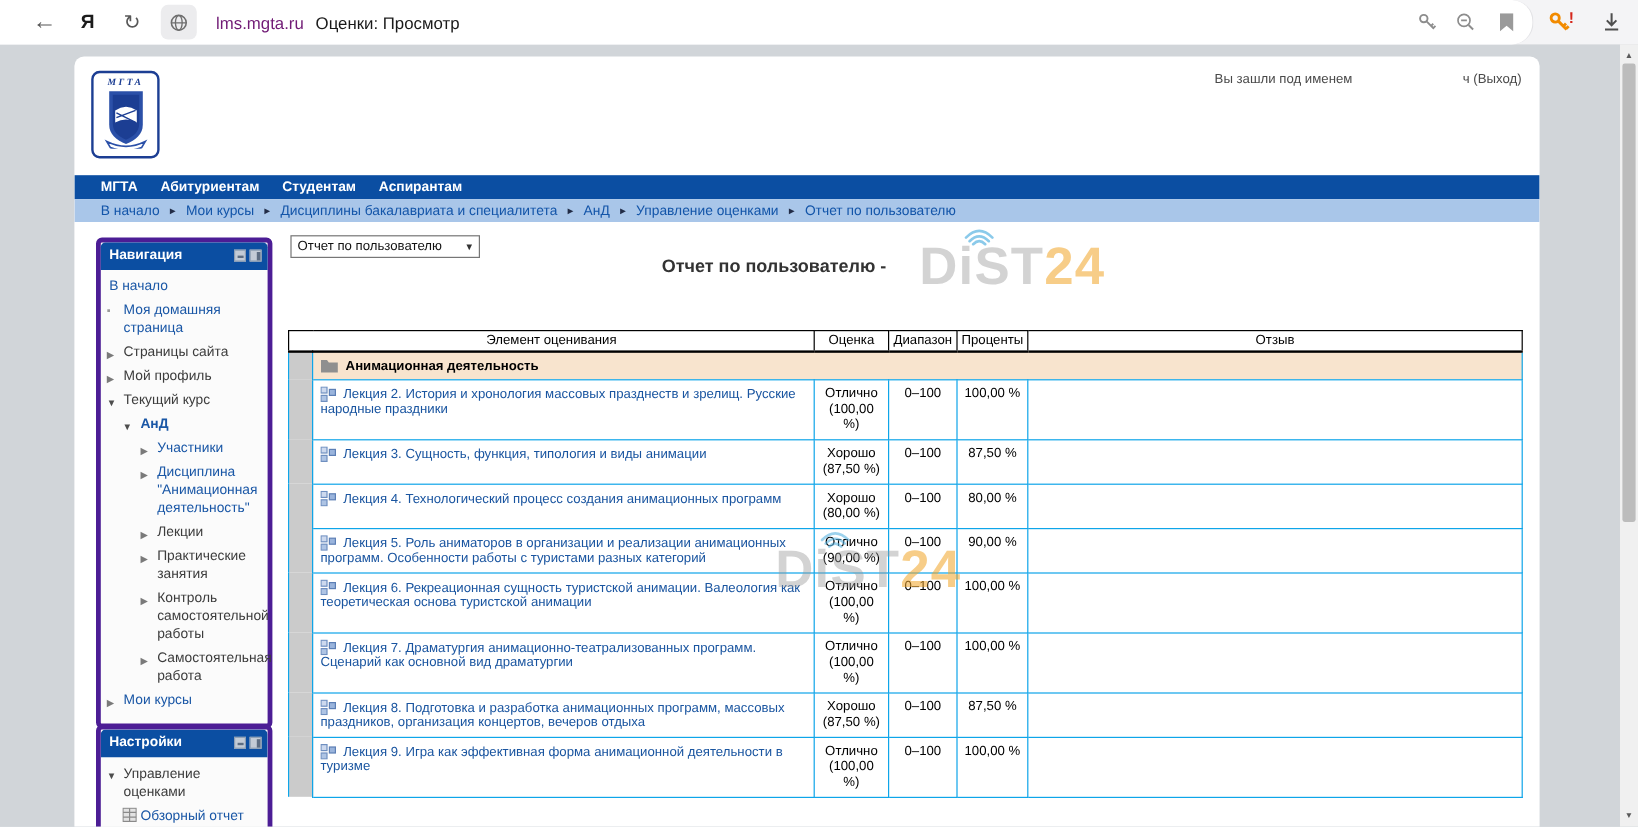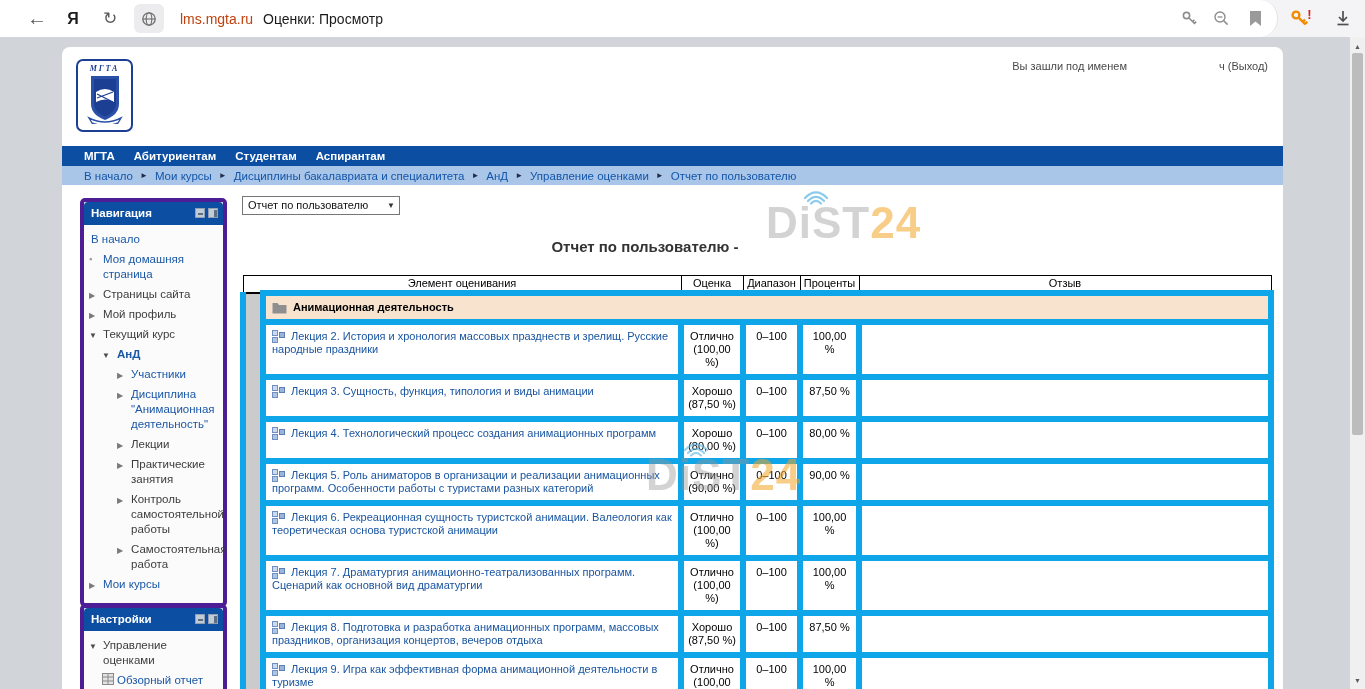--- a/index.html
+++ b/index.html
@@ -7,21 +7,21 @@
   body { font-family:"Liberation Sans", sans-serif; background:#d1d5d9; position:relative; }
 
   
   .browser-bar { position:absolute; left:0; top:0; width:1365px; height:37px; background:#f4f4f6; z-index:50; }
   .addr-white { position:absolute; left:0; top:0; width:1278px; height:37px; background:#fff; border-radius:0 18px 18px 0; border-right:1px solid #e3e3e6; }
   .bicon { position:absolute; top:0; height:37px; display:flex; align-items:center; justify-content:center; color:#585858; cursor:pointer; }
   .b-back { left:22px; width:30px; font-size:20px; }
   .b-ya { left:60px; width:26px; font-size:16px; font-weight:bold; color:#1c1c1c; }
   .b-refresh { left:96px; width:28px; font-size:17px; }
   .b-globe-box { left:134px; top:4px; width:30px; height:29px; background:#ececee; border-radius:6px; display:flex; align-items:center; justify-content:center; position:absolute; cursor:pointer; }
-  .b-url { position:absolute; left:180px; top:0; height:37px; display:flex; align-items:center; font-size:14px; color:#c2410c; cursor:text; }
+  .b-url { position:absolute; left:180px; top:0; height:37px; display:flex; align-items:center; font-size:14px; color:#701a75; cursor:text; }
   .b-title { position:absolute; left:263px; top:0; height:37px; display:flex; align-items:center; font-size:14px; color:#1a1a1a; }
   .b-key { left:1174px; width:30px; }
   .b-mag { left:1206px; width:30px; }
   .b-bm { left:1240px; width:30px; }
   .b-okey { left:1284px; width:34px; }
   .b-okey .excl { color:#d5261b; font-weight:bold; font-size:13px; margin-left:-2px; margin-top:-8px; }
   .b-dl { left:1328px; width:30px; }
 
   
   .page { position:absolute; left:0; top:37px; width:1365px; height:652px; background:#d1d5d9; }
@@ -67,37 +67,37 @@
   .tree-ico.down { color:#4d4d4d; }
   .tree-ico.sq { font-size:9px; color:#9a9a9a; top:0; }
   .tree-ico.gicon { top:0; }
   .nav-link { color:#1a57a6; text-decoration:none; cursor:pointer; }
   .nav-plain { color:#3c3c3c; cursor:pointer; }
   .bold { font-weight:bold; }
 
   
   .report-select { position:absolute; left:180px; top:149px; width:158px; height:19px; border:1px solid #767676; background:#fff; font-size:11px; color:#111; padding:2px 16px 0 5px; cursor:pointer; }
   .report-select .sel-arrow { position:absolute; right:4px; top:4px; font-size:8px; color:#333; }
-  .main-title { position:absolute; left:178px; top:167px; width:810px; text-align:center; font-weight:bold; font-size:15px; color:#333;margin-top:24px; }
+  .main-title { position:absolute; left:178px; top:167px; width:810px; text-align:center; font-weight:bold; font-size:15px; color:#333; }
 
   .watermark { position:absolute; font-weight:bold; font-size:44px; letter-spacing:1px; pointer-events:none; z-index:30;
                font-family:"Liberation Sans", sans-serif; }
   .wm1 { left:704px; top:151px; }
   .wm2 { left:584px; top:403px; }
   .wm-gray { color:rgba(150,150,150,0.42); }
   .wm-accent { color:rgba(240,164,38,0.55); }
   .wm-arcs { position:absolute; left:36px; top:-13px; }
 
   
   .grades { position:absolute; left:178px; top:228px; border-collapse:collapse; table-layout:fixed; width:1028px; font-size:11px; color:#000; }
   .grades col.c-ind { width:20px; } .grades col.c-name { width:418px; }
   .grades col.c-grade { width:62px; } .grades col.c-range { width:57px; }
   .grades col.c-pct { width:59px; } .grades col.c-fb { width:412px; }
   .grades th { border:1px solid #000; border-bottom:2px solid #000; font-weight:normal; height:17px; text-align:center; background:#fff; padding:1px 2px;margin-left:21px; }
-  .grades td { border:6px solid #0ea5e9; vertical-align:top; padding:5px 4px; }
+  .grades td { border:1px solid #0ea5e9; vertical-align:top; padding:5px 4px; }
   td.indent { background:#cbcbcb; border-top:none; border-bottom:none; padding:0; }
   tr.category td.cat { background:#f8e4ce; font-weight:bold; padding:5px 6px; }
   td.name { padding:5px 6px; }
   td.name a { color:#1a55a0; text-decoration:none; cursor:pointer; }
   td.gcell { text-align:center; line-height:13px; }
   .ricon { display:inline-block; vertical-align:-3px; margin-right:6px; }
 
   svg { display:block; }
 </style>
 </head>

